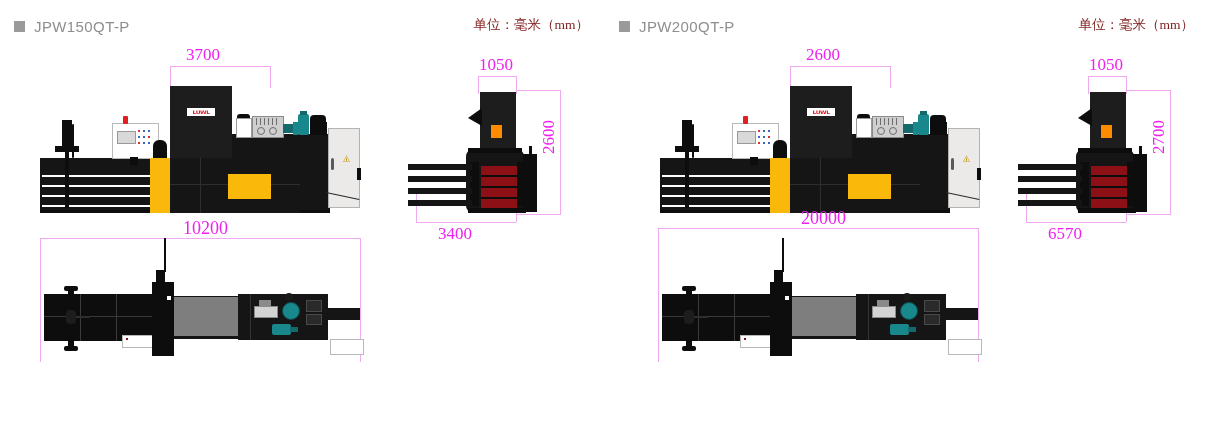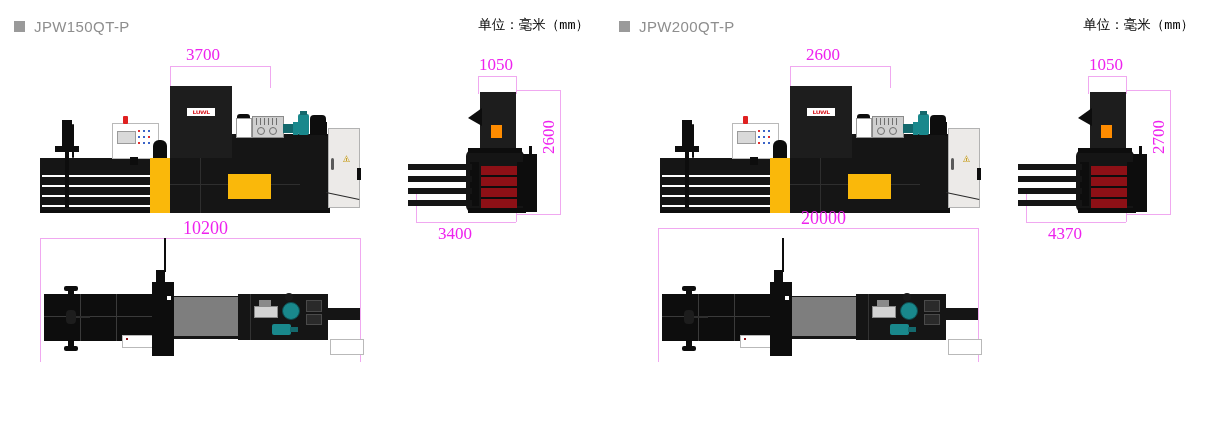--- a/index.html
+++ b/index.html
@@ -9,22 +9,22 @@
     overflow:hidden;position:relative;
   }
   .panel{position:absolute;top:0;width:605px;height:433px;}
   .panel.left{left:0;}
   .panel.right{left:605px;}
 
   
   .hdr{position:absolute;top:18px;left:14px;display:flex;align-items:center;gap:9px;}
   .hdr-sq{width:11px;height:11px;background:#9a9a9a;display:block;}
   .hdr-title{font-size:15px;color:#8e8e8e;letter-spacing:.4px;white-space:nowrap;}
-  .unit{position:absolute;top:16px;right:16px;font-size:13.5px;color:#000000;
-        font-family:Liberation Mono, monospace;white-space:nowrap;}
+  .unit{position:absolute;top:16px;right:16px;font-size:13.5px;color:#7f1d1d;
+        font-family:Liberation Serif, serif;white-space:nowrap;}
 
   
   .dimtxt{position:absolute;color:#ee22ee;font-family:"Liberation Serif", serif;
           font-size:17px;line-height:1;white-space:nowrap;}
   .dimtxt.big{font-size:18px;}
   .dimline{position:absolute;background:#f0a8f0;}
   .dimline.h{height:1px;}
   .dimline.v{width:1px;}
   .vert{writing-mode:vertical-rl;transform:rotate(180deg);}
 
@@ -351,21 +351,21 @@
     <div class="dimtxt" style="left:71px;top:-6px;">1050</div>
 
     <div class="dimline v" style="left:152px;top:28px;height:125px;"></div>
     <div class="dimline h" style="left:108px;top:28px;width:45px;"></div>
     <div class="dimline h" style="left:108px;top:152px;width:45px;"></div>
     <div class="dimtxt vert" style="left:132px;top:58px;">2700</div>
 
     <div class="dimline h" style="left:8px;top:160px;width:100px;"></div>
     <div class="dimline v" style="left:8px;top:132px;height:28px;"></div>
     <div class="dimline v" style="left:108px;top:132px;height:28px;"></div>
-    <div class="dimtxt" style="left:30px;top:163px;">4370</div>
+    <div class="dimtxt" style="left:30px;top:163px;">6570</div>
 
     <div class="s blk2" style="left:72px;top:30px;width:36px;height:62px;"></div>
     <div class="s blk3" style="left:60px;top:46px;width:14px;height:18px;clip-path:polygon(100% 0,100% 100%,0 55%);"></div>
     <div class="s org" style="left:83px;top:63px;width:11px;height:13px;"></div>
 
     <div class="s blk" style="left:58px;top:88px;width:58px;height:62px;border-radius:6px;"></div>
     <div class="s blk3" style="left:60px;top:86px;width:54px;height:5px;"></div>
 
     <div class="s red" style="left:73px;top:104px;width:36px;height:44px;">
       <div class="s blk3" style="left:0;top:9px;width:36px;height:2px;"></div>

